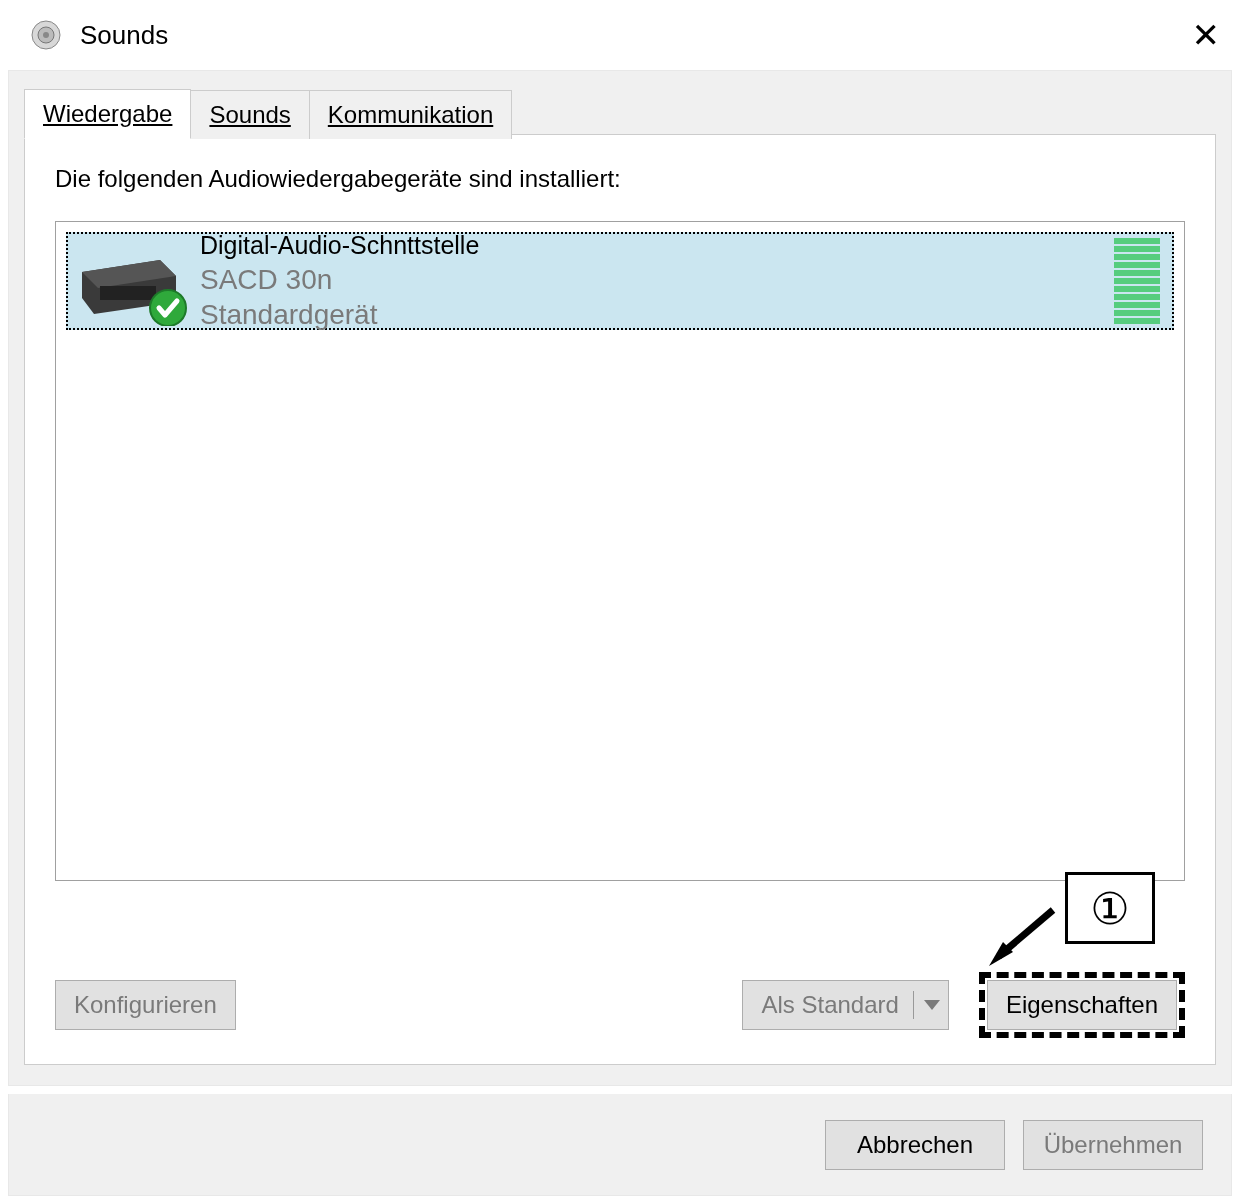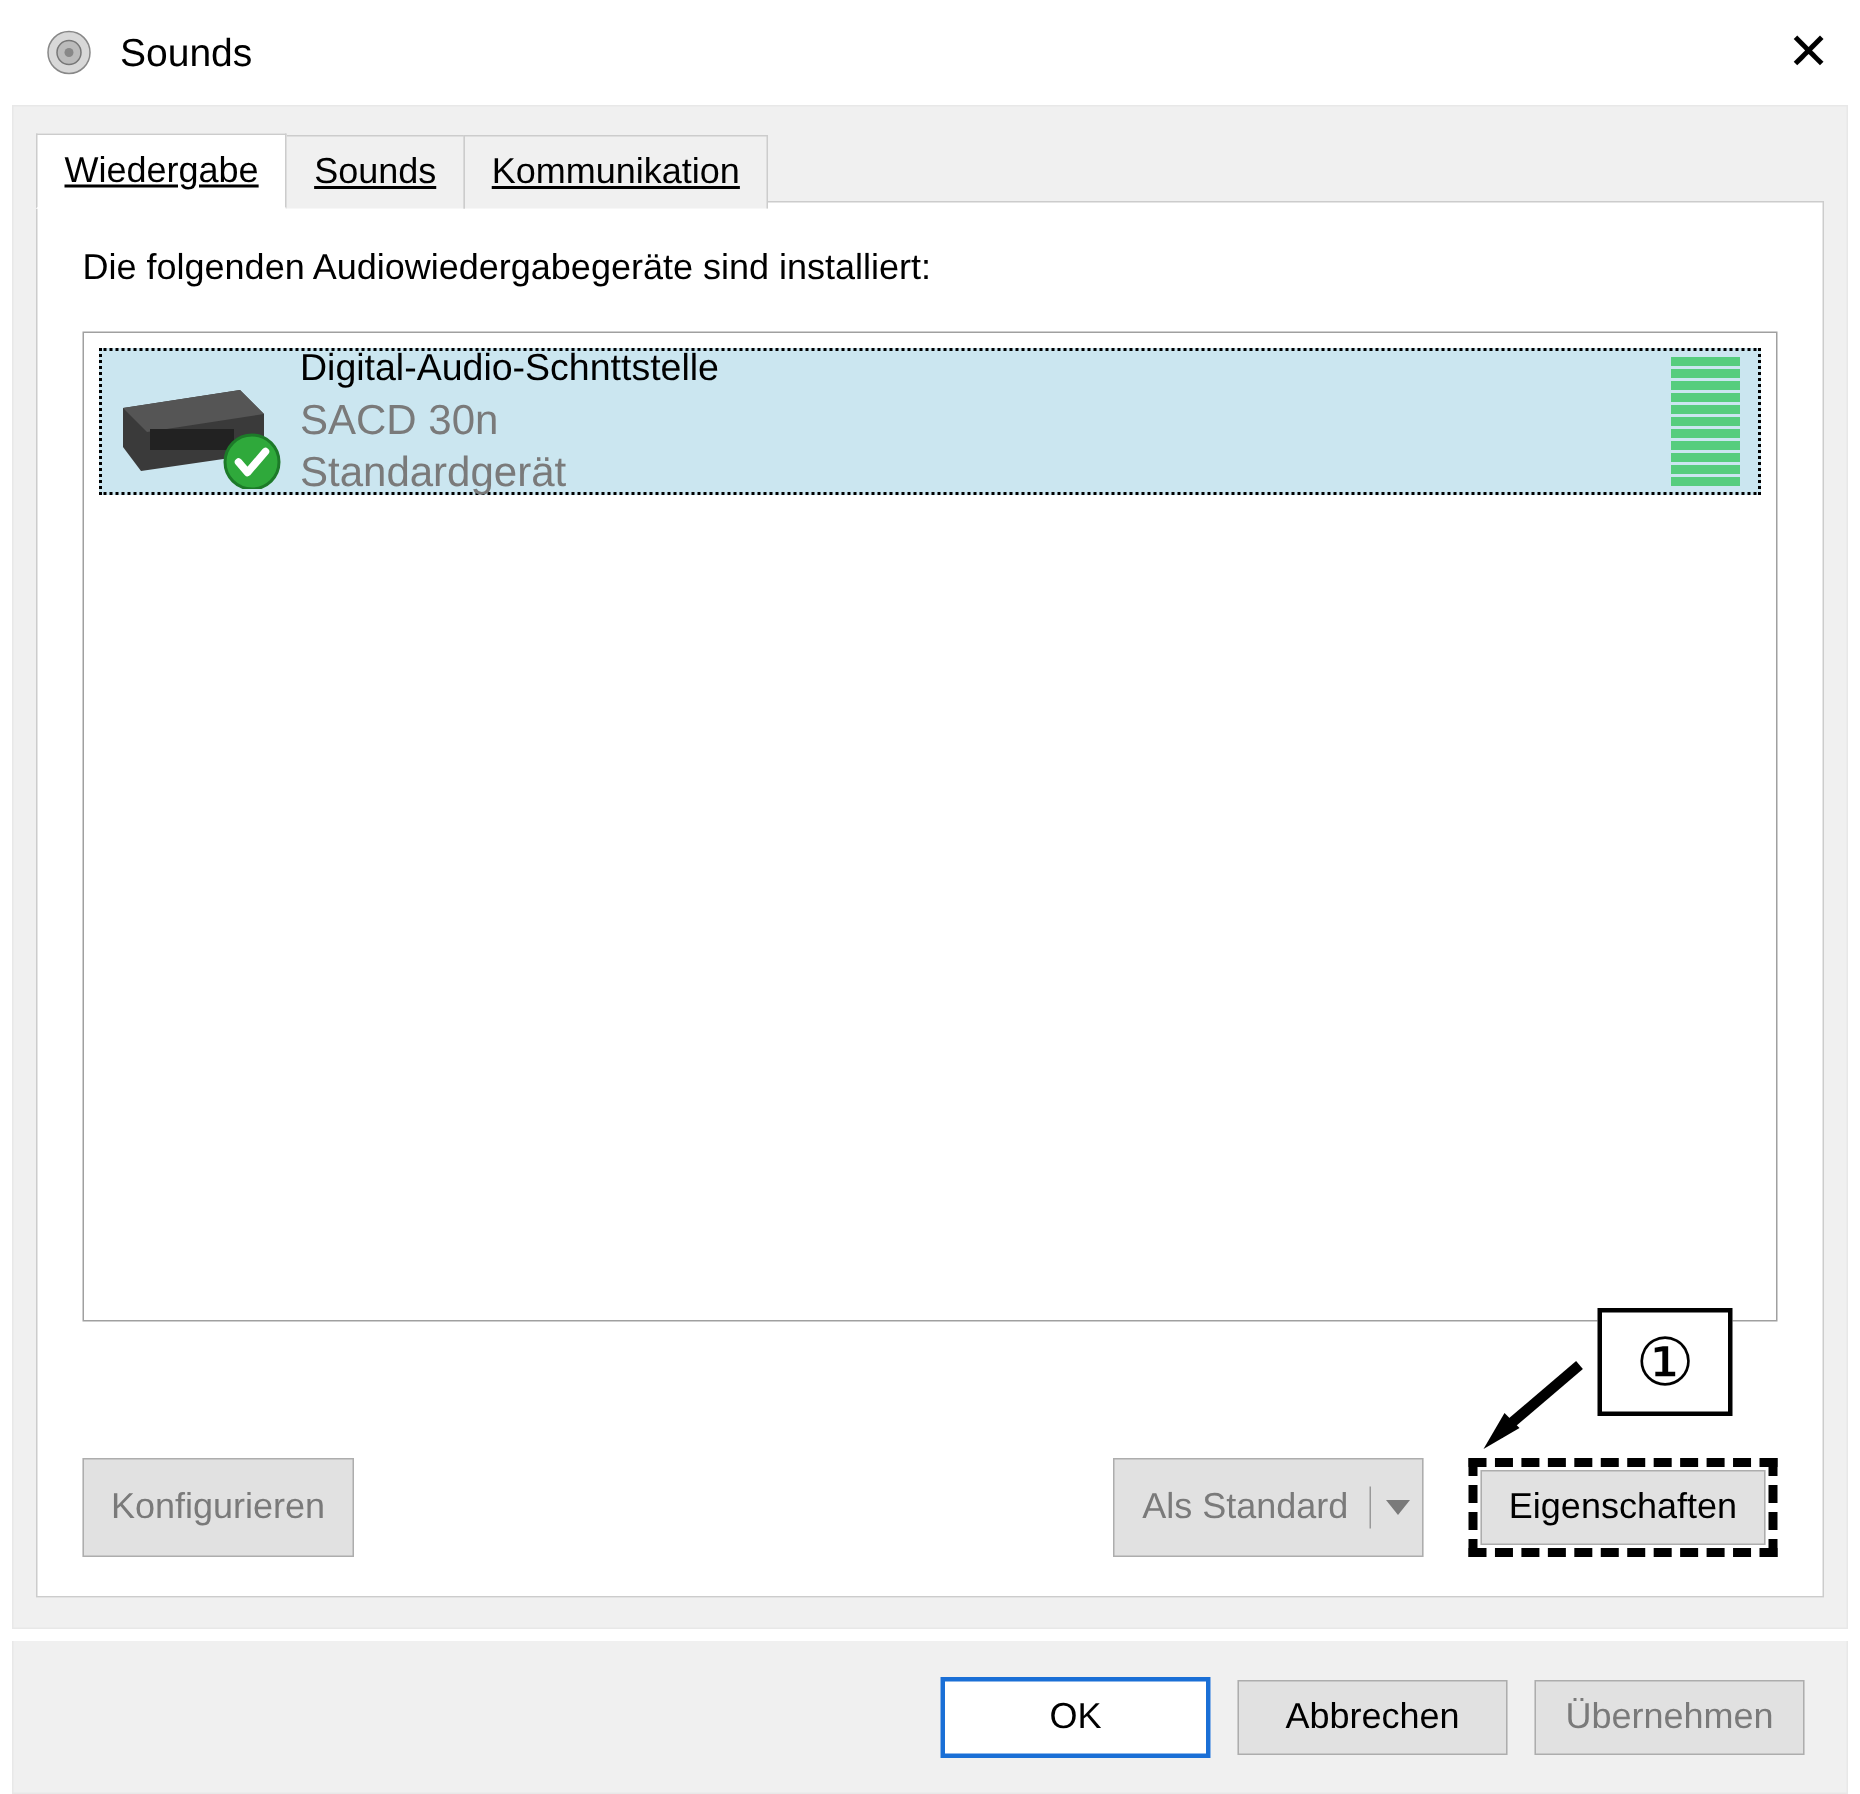--- a/index.html
+++ b/index.html
@@ -133,20 +133,21 @@
   .level-meter .bar {
     flex: 1;
     background: var(--meter-green);
   }
 
   
   .panel-buttons {
     position: absolute;
     left: 30px; right: 30px; bottom: 26px;
     display: flex;
+    align-items: center;
   }
   .wbtn {
     font-size: 24px;
     background: var(--btn-bg);
     border: 1px solid var(--btn-border);
     padding: 10px 18px;
     cursor: pointer;
     font-family: inherit;
     min-height: 48px;
     display: inline-flex;
@@ -301,18 +302,17 @@
           <span class="dd-arrow"></span>
         </button>
         <span class="eig-frame">
           <button class="wbtn">Eigenschaften</button>
         </span>
       </div>
     </div>
   </div>
 
   <div class="bottombar">
-    <button class="wbtn primary">OK</button>
     <button class="wbtn">Abbrechen</button>
     <button class="wbtn disabled">Übernehmen</button>
   </div>
 
 </div>
 
 </body></html>

